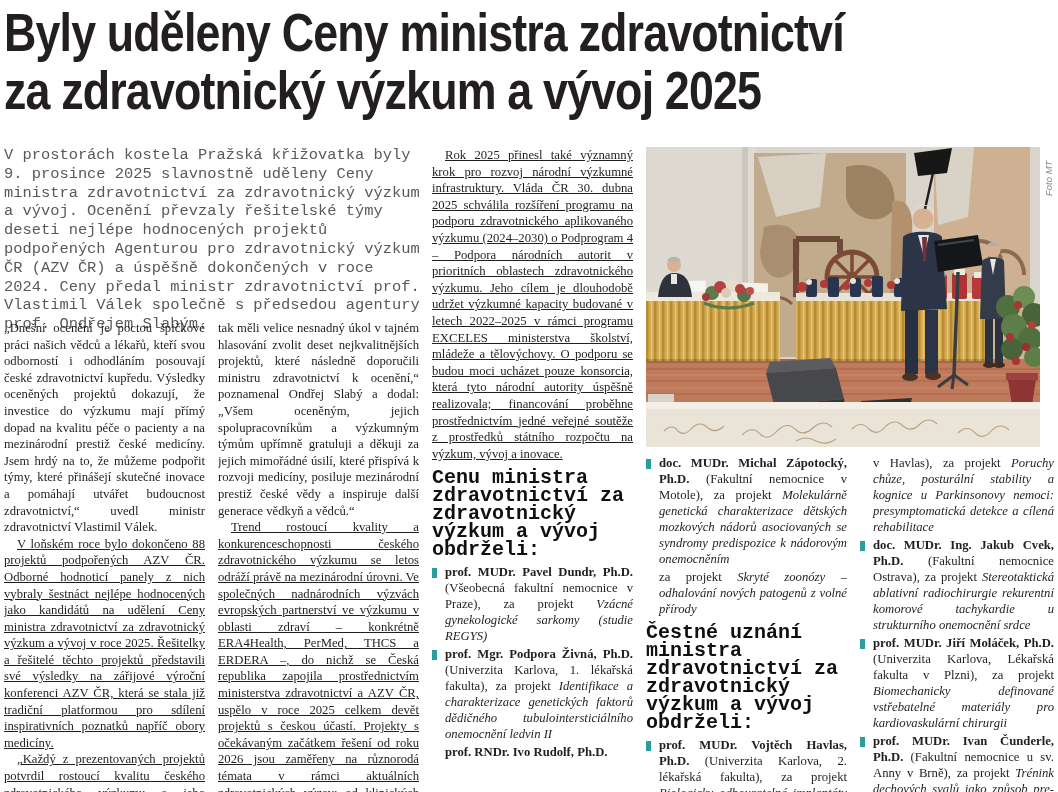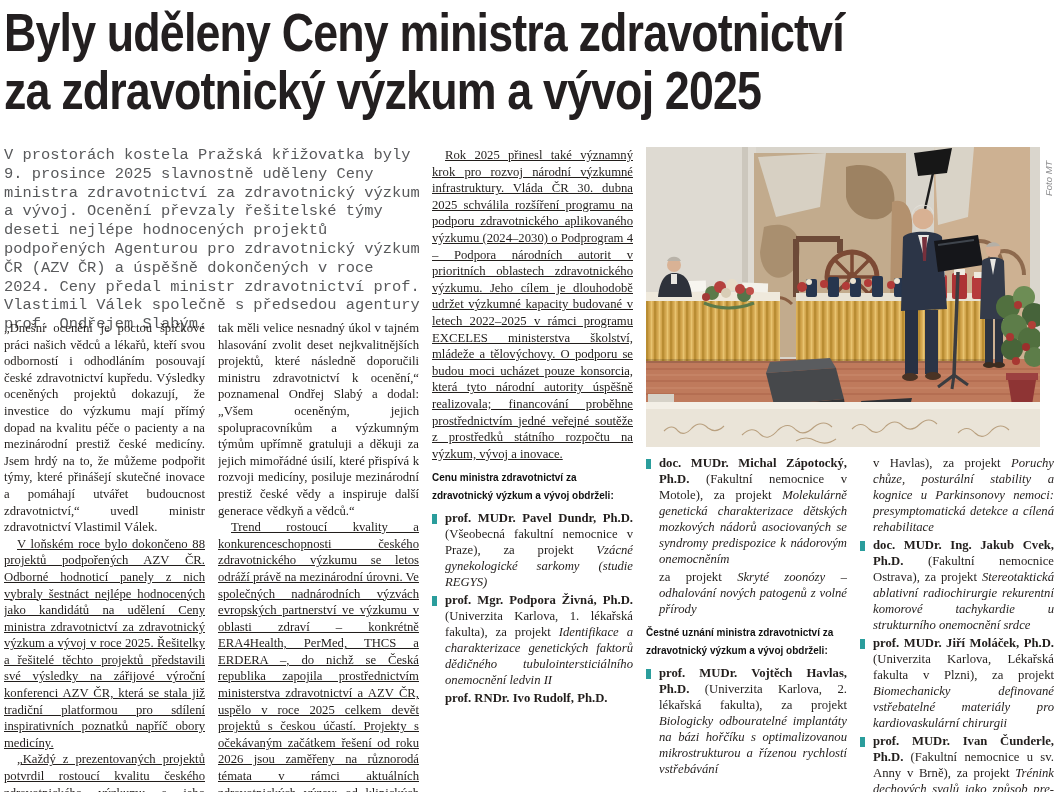--- a/index.html
+++ b/index.html
@@ -14,21 +14,21 @@
 
   
   #lead{left:4px;top:146px;width:421px;font-family:Liberation Mono, monospace;
     font-size:15.4px;line-height:18.8px;color:#58595b;text-align:left;}
 
   
   .col{position:absolute;overflow:hidden;text-align:justify;font-size:12.7px;line-height:16.6px;
        hyphens:auto;-webkit-hyphens:auto;}
   .col p{margin:0;}
   .ind{text-indent:13px;text-decoration:underline;}
-  .subhead{font-family:Liberation Sans, sans-serif;font-weight:700;font-size:10px;
+  .subhead{font-family:Liberation Mono, monospace;font-weight:700;font-size:20px;
     line-height:18px;color:#101010;margin:7px 0 5px;text-align:left;}
   .item{position:relative;padding-left:13px;margin:0 0 2px;line-height:16px;}
   .item .tick{position:absolute;left:0;top:3.5px;width:4.5px;height:10px;background:#2a9d9c;}
   .item .nm{font-weight:700;}
 
   
   #photo{left:646px;top:147px;width:394px;height:300px;background:#d8d4cb;}
   #photo svg{display:block;}
   #photo-credit{left:1043px;top:196px;transform:rotate(-90deg);transform-origin:top left;
     font-family:"Liberation Sans",sans-serif;font-style:italic;font-size:9.5px;color:#8d8d8f;

